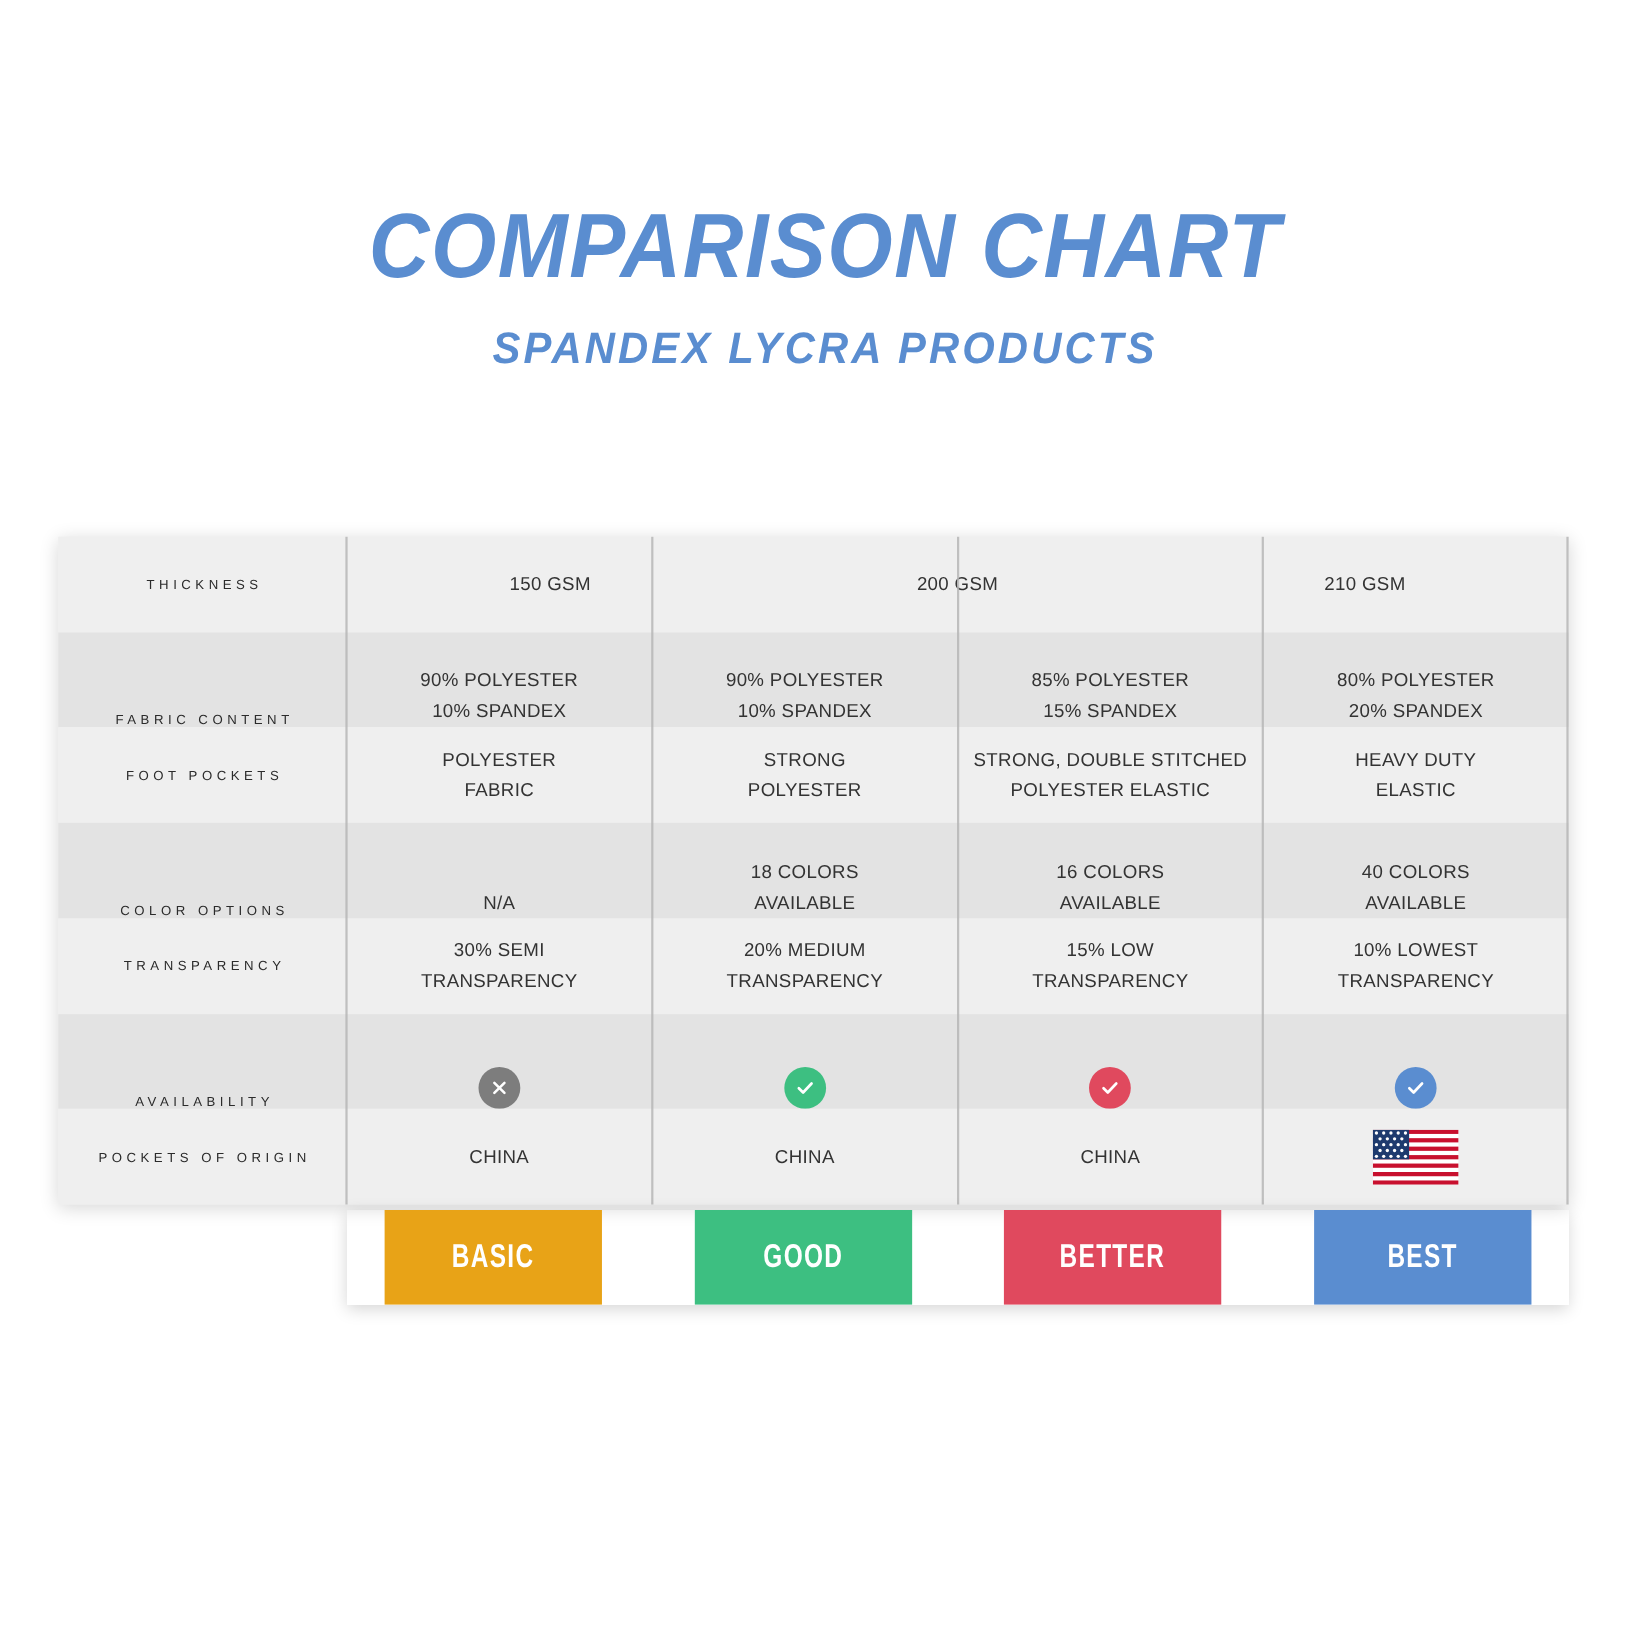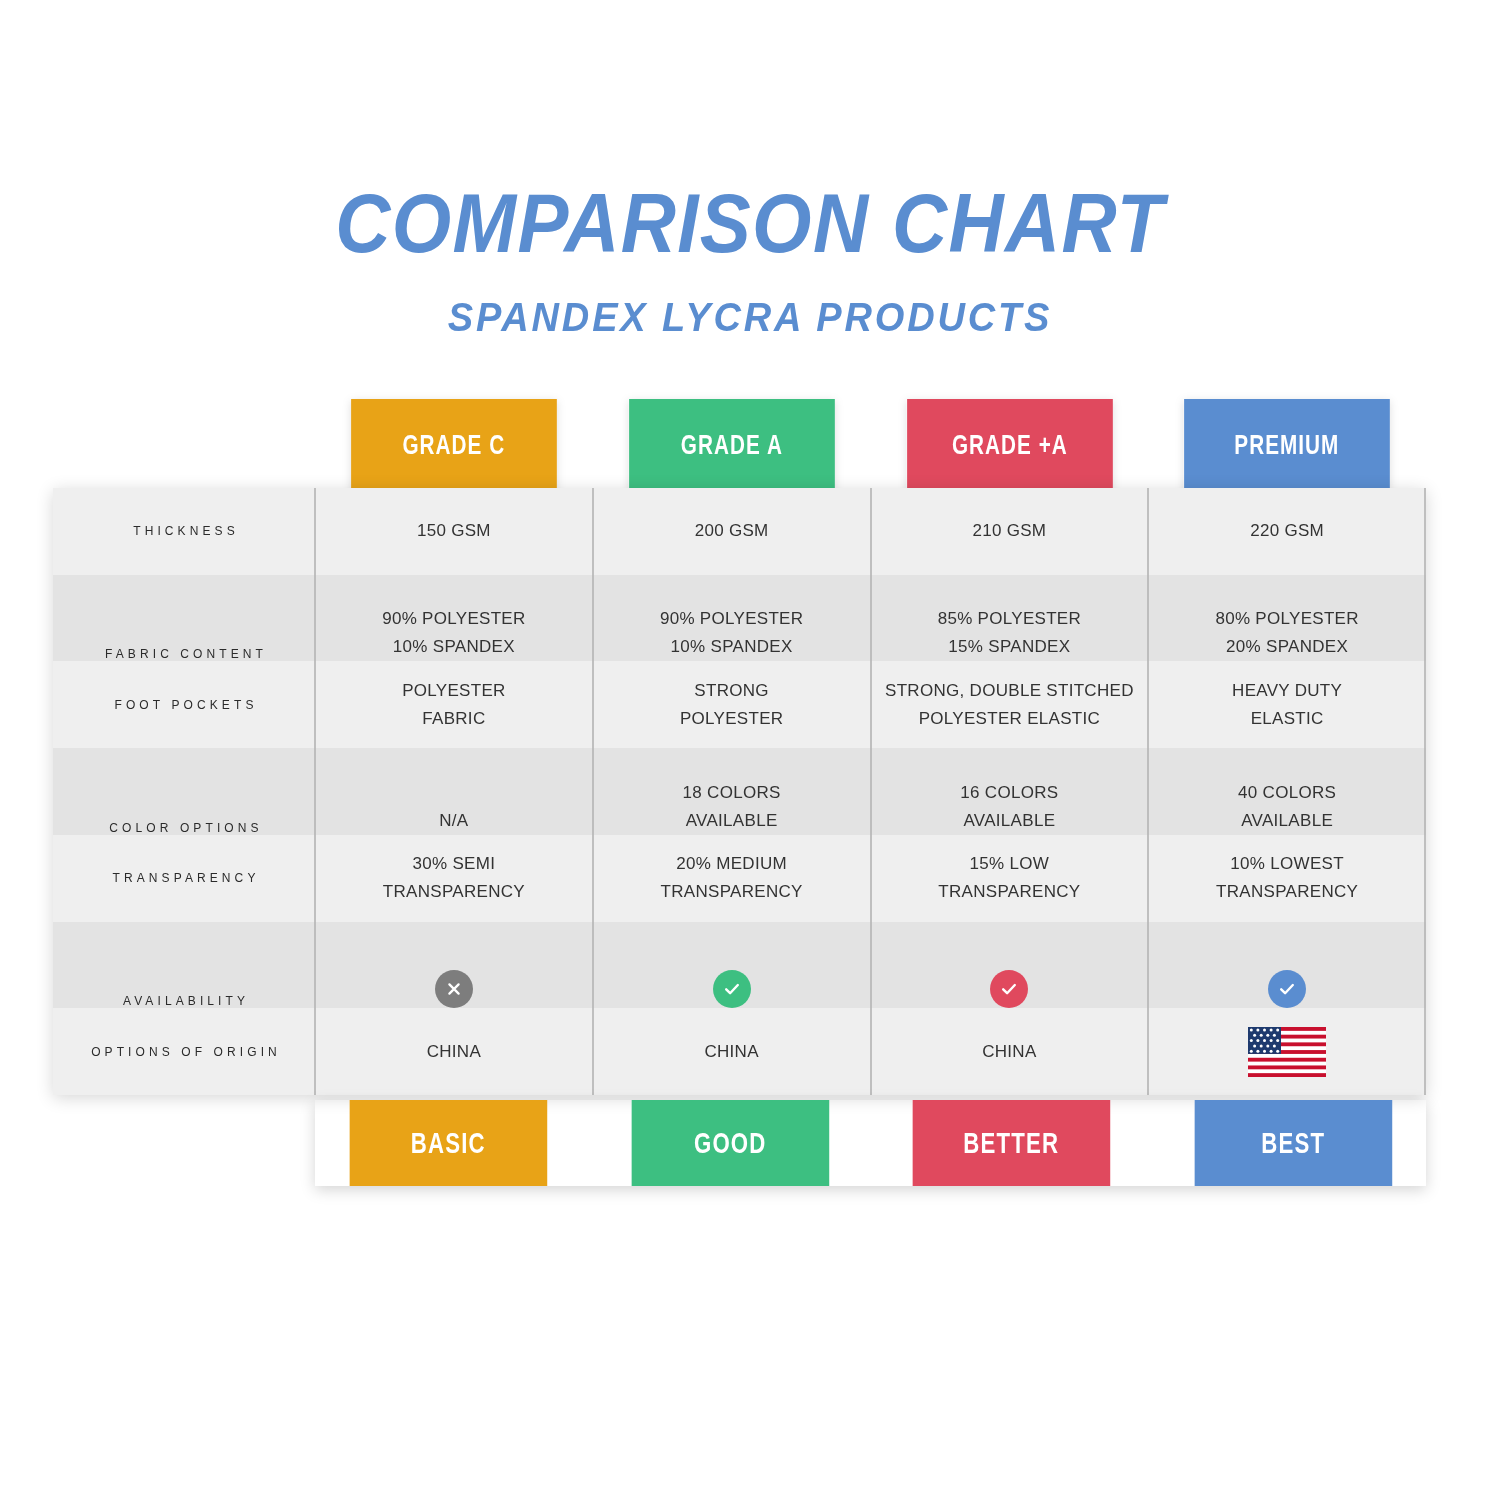--- a/index.html
+++ b/index.html
@@ -143,46 +143,27 @@
   .fcell + .fcell{box-shadow:-1px 0 0 rgba(255,255,255,0.5);}
 </style>
 </head>
 <body>
 
 <div id="stage">
 
   <div class="title">COMPARISON CHART</div>
   <div class="subtitle">SPANDEX LYCRA PRODUCTS</div>
 
-  <div class="header-row" id="header-row">
-      <div class="hcell" style="background: rgb(232, 163, 23); color: rgb(255, 255, 255);">
-        <span class="hlabel">GRADE C</span>
-        <span class="notch" style="color: rgb(232, 163, 23);"></span>
-      </div>
-      <div class="hcell" style="background: rgb(61, 191, 129); color: rgb(255, 255, 255);">
-        <span class="hlabel">GRADE A</span>
-        <span class="notch" style="color: rgb(61, 191, 129);"></span>
-      </div>
-      <div class="hcell" style="background: rgb(224, 73, 94); color: rgb(255, 255, 255);">
-        <span class="hlabel">GRADE +A</span>
-        <span class="notch" style="color: rgb(224, 73, 94);"></span>
-      </div>
-      <div class="hcell" style="background: rgb(90, 141, 208); color: rgb(255, 255, 255);">
-        <span class="hlabel">PREMIUM</span>
-        <span class="notch" style="color: rgb(90, 141, 208);"></span>
-      </div>
-    </div>
 
   <div class="body-panel" id="body-panel">
       <div class="row norm">
         <div class="lbl">THICKNESS</div>
         <div class="cell">150 GSM</div>
         <div class="cell">200 GSM</div>
         <div class="cell">210 GSM</div>
-        <div class="cell">220 GSM</div>
       </div>
       <div class="row alt">
         <div class="lbl">FABRIC CONTENT</div>
         <div class="cell">90% POLYESTER
 10% SPANDEX</div>
         <div class="cell">90% POLYESTER
 10% SPANDEX</div>
         <div class="cell">85% POLYESTER
 15% SPANDEX</div>
         <div class="cell">80% POLYESTER
@@ -229,21 +210,21 @@
               <path d="M4.2 10.3 L8.1 14.2 L15.8 6.0" fill="none" stroke="#ffffff" stroke-width="2.4" stroke-linecap="round" stroke-linejoin="round"></path>
             </svg></div></div>
         <div class="cell"><div class="badge" style="background: rgb(224, 73, 94);"><svg width="20" height="20" viewBox="0 0 20 20" aria-hidden="true">
               <path d="M4.2 10.3 L8.1 14.2 L15.8 6.0" fill="none" stroke="#ffffff" stroke-width="2.4" stroke-linecap="round" stroke-linejoin="round"></path>
             </svg></div></div>
         <div class="cell"><div class="badge" style="background: rgb(90, 141, 208);"><svg width="20" height="20" viewBox="0 0 20 20" aria-hidden="true">
               <path d="M4.2 10.3 L8.1 14.2 L15.8 6.0" fill="none" stroke="#ffffff" stroke-width="2.4" stroke-linecap="round" stroke-linejoin="round"></path>
             </svg></div></div>
       </div>
       <div class="row norm">
-        <div class="lbl">OPTIONS OF ORIGIN</div>
+        <div class="lbl">POCKETS OF ORIGIN</div>
         <div class="cell">CHINA</div>
         <div class="cell">CHINA</div>
         <div class="cell">CHINA</div>
         <div class="cell"><div><svg class="flag" viewBox="0 0 78 50" aria-hidden="true">
               <rect x="0" y="0" width="78" height="50" fill="#ffffff"></rect>
               <rect x="0" y="0.00" width="78" height="3.85" fill="#c8102e"></rect>
               <rect x="0" y="7.69" width="78" height="3.85" fill="#c8102e"></rect>
               <rect x="0" y="15.38" width="78" height="3.85" fill="#c8102e"></rect>
               <rect x="0" y="23.08" width="78" height="3.85" fill="#c8102e"></rect>
               <rect x="0" y="30.77" width="78" height="3.85" fill="#c8102e"></rect>

